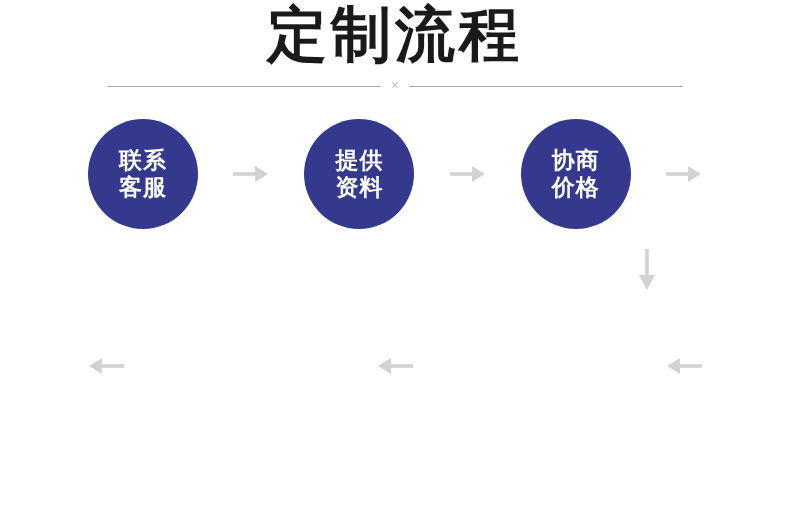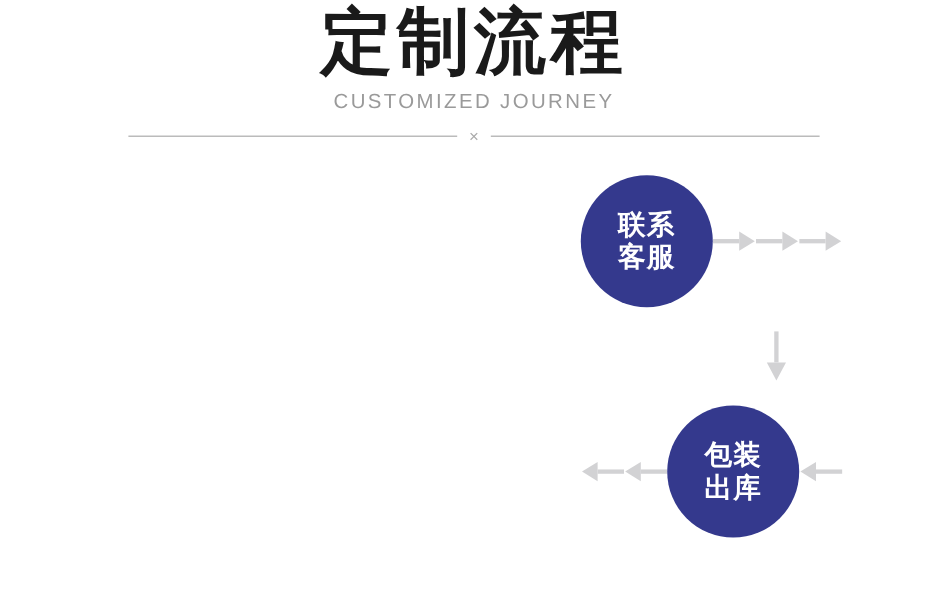--- a/index.html
+++ b/index.html
@@ -8,20 +8,21 @@
     background: #ffffff;
     font-family: "Liberation Sans", sans-serif;
   }
   .page {
     position: relative;
     width: 790px;
     height: 492px;
     margin: 0 auto;
     background: #ffffff;
     overflow: hidden;
+    font-family: Liberation Serif, serif;
   }
   
   .header { text-align: center; padding-top: 2px; }
   .title {
     margin: 0;
     font-size: 60px;
     line-height: 66px;
     font-weight: 900;
     letter-spacing: 4px;
     color: var(--title, #1a1a1a);
@@ -50,21 +51,21 @@
     margin: 0 10px;
     font-size: 14px;
     line-height: 14px;
     color: var(--divider, #ababab);
   }
   
   .flow { width: 614px; margin: 24px auto 0 auto; }
   .flow-row {
     display: flex;
     align-items: center;
-    justify-content: flex-end;
+    justify-content: space-between;
     height: 110px;
   }
   .circle {
     width: 110px;
     height: 110px;
     border-radius: 50%;
     background: var(--circle, #34398d);
     display: flex;
     flex-direction: column;
     align-items: center;
@@ -94,47 +95,54 @@
     justify-content: center;
   }
 </style>
 </head>
 <body>
 
 <div class="page">
 
   <div class="header">
     <h1 class="title">定制流程</h1>
-    <div class="subtitle">CUSTOMIZED JOURNEY</div>
     <div class="divider">
       <span class="line"></span>
       <span class="x-mark">×</span>
       <span class="line"></span>
     </div>
   </div>
 
   <div class="flow">
 
     <div class="flow-row">
       <div class="circle">
         <div class="step-line">联系</div>
         <div class="step-line">客服</div>
       </div>
       <span class="h-arrow">
         <svg width="36" height="18" viewBox="0 0 36 18">
             <rect class="arrow-fill" x="0" y="7.2" width="22" height="3.6"></rect>
             <polygon class="arrow-fill" points="22,1 35,9 22,17"></polygon>
           </svg>
       </span>
+      <div class="circle">
+        <div class="step-line">提供</div>
+        <div class="step-line">资料</div>
+      </div>
       <span class="h-arrow">
         <svg width="36" height="18" viewBox="0 0 36 18">
             <rect class="arrow-fill" x="0" y="7.2" width="22" height="3.6"></rect>
             <polygon class="arrow-fill" points="22,1 35,9 22,17"></polygon>
           </svg>
       </span>
+      <div class="circle">
+        <div class="step-line">协商</div>
+        <div class="step-line">价格</div>
+      </div>
       <span class="h-arrow">
         <svg width="36" height="18" viewBox="0 0 36 18">
             <rect class="arrow-fill" x="0" y="7.2" width="22" height="3.6"></rect>
             <polygon class="arrow-fill" points="22,1 35,9 22,17"></polygon>
           </svg>
       </span>
     </div>
 
     <div class="connector-row">
       <div class="connector-cell">
@@ -151,24 +159,20 @@
             <polygon class="arrow-fill" points="14,1 1,9 14,17"></polygon>
             <rect class="arrow-fill" x="14" y="7.2" width="22" height="3.6"></rect>
           </svg>
       </span>
       <span class="h-arrow">
         <svg width="36" height="18" viewBox="0 0 36 18">
             <polygon class="arrow-fill" points="14,1 1,9 14,17"></polygon>
             <rect class="arrow-fill" x="14" y="7.2" width="22" height="3.6"></rect>
           </svg>
       </span>
-      <div class="circle">
-        <div class="step-line">包装</div>
-        <div class="step-line">出库</div>
-      </div>
       <span class="h-arrow">
         <svg width="36" height="18" viewBox="0 0 36 18">
             <polygon class="arrow-fill" points="14,1 1,9 14,17"></polygon>
             <rect class="arrow-fill" x="14" y="7.2" width="22" height="3.6"></rect>
           </svg>
       </span>
     </div>
 
   </div>
 </div>

